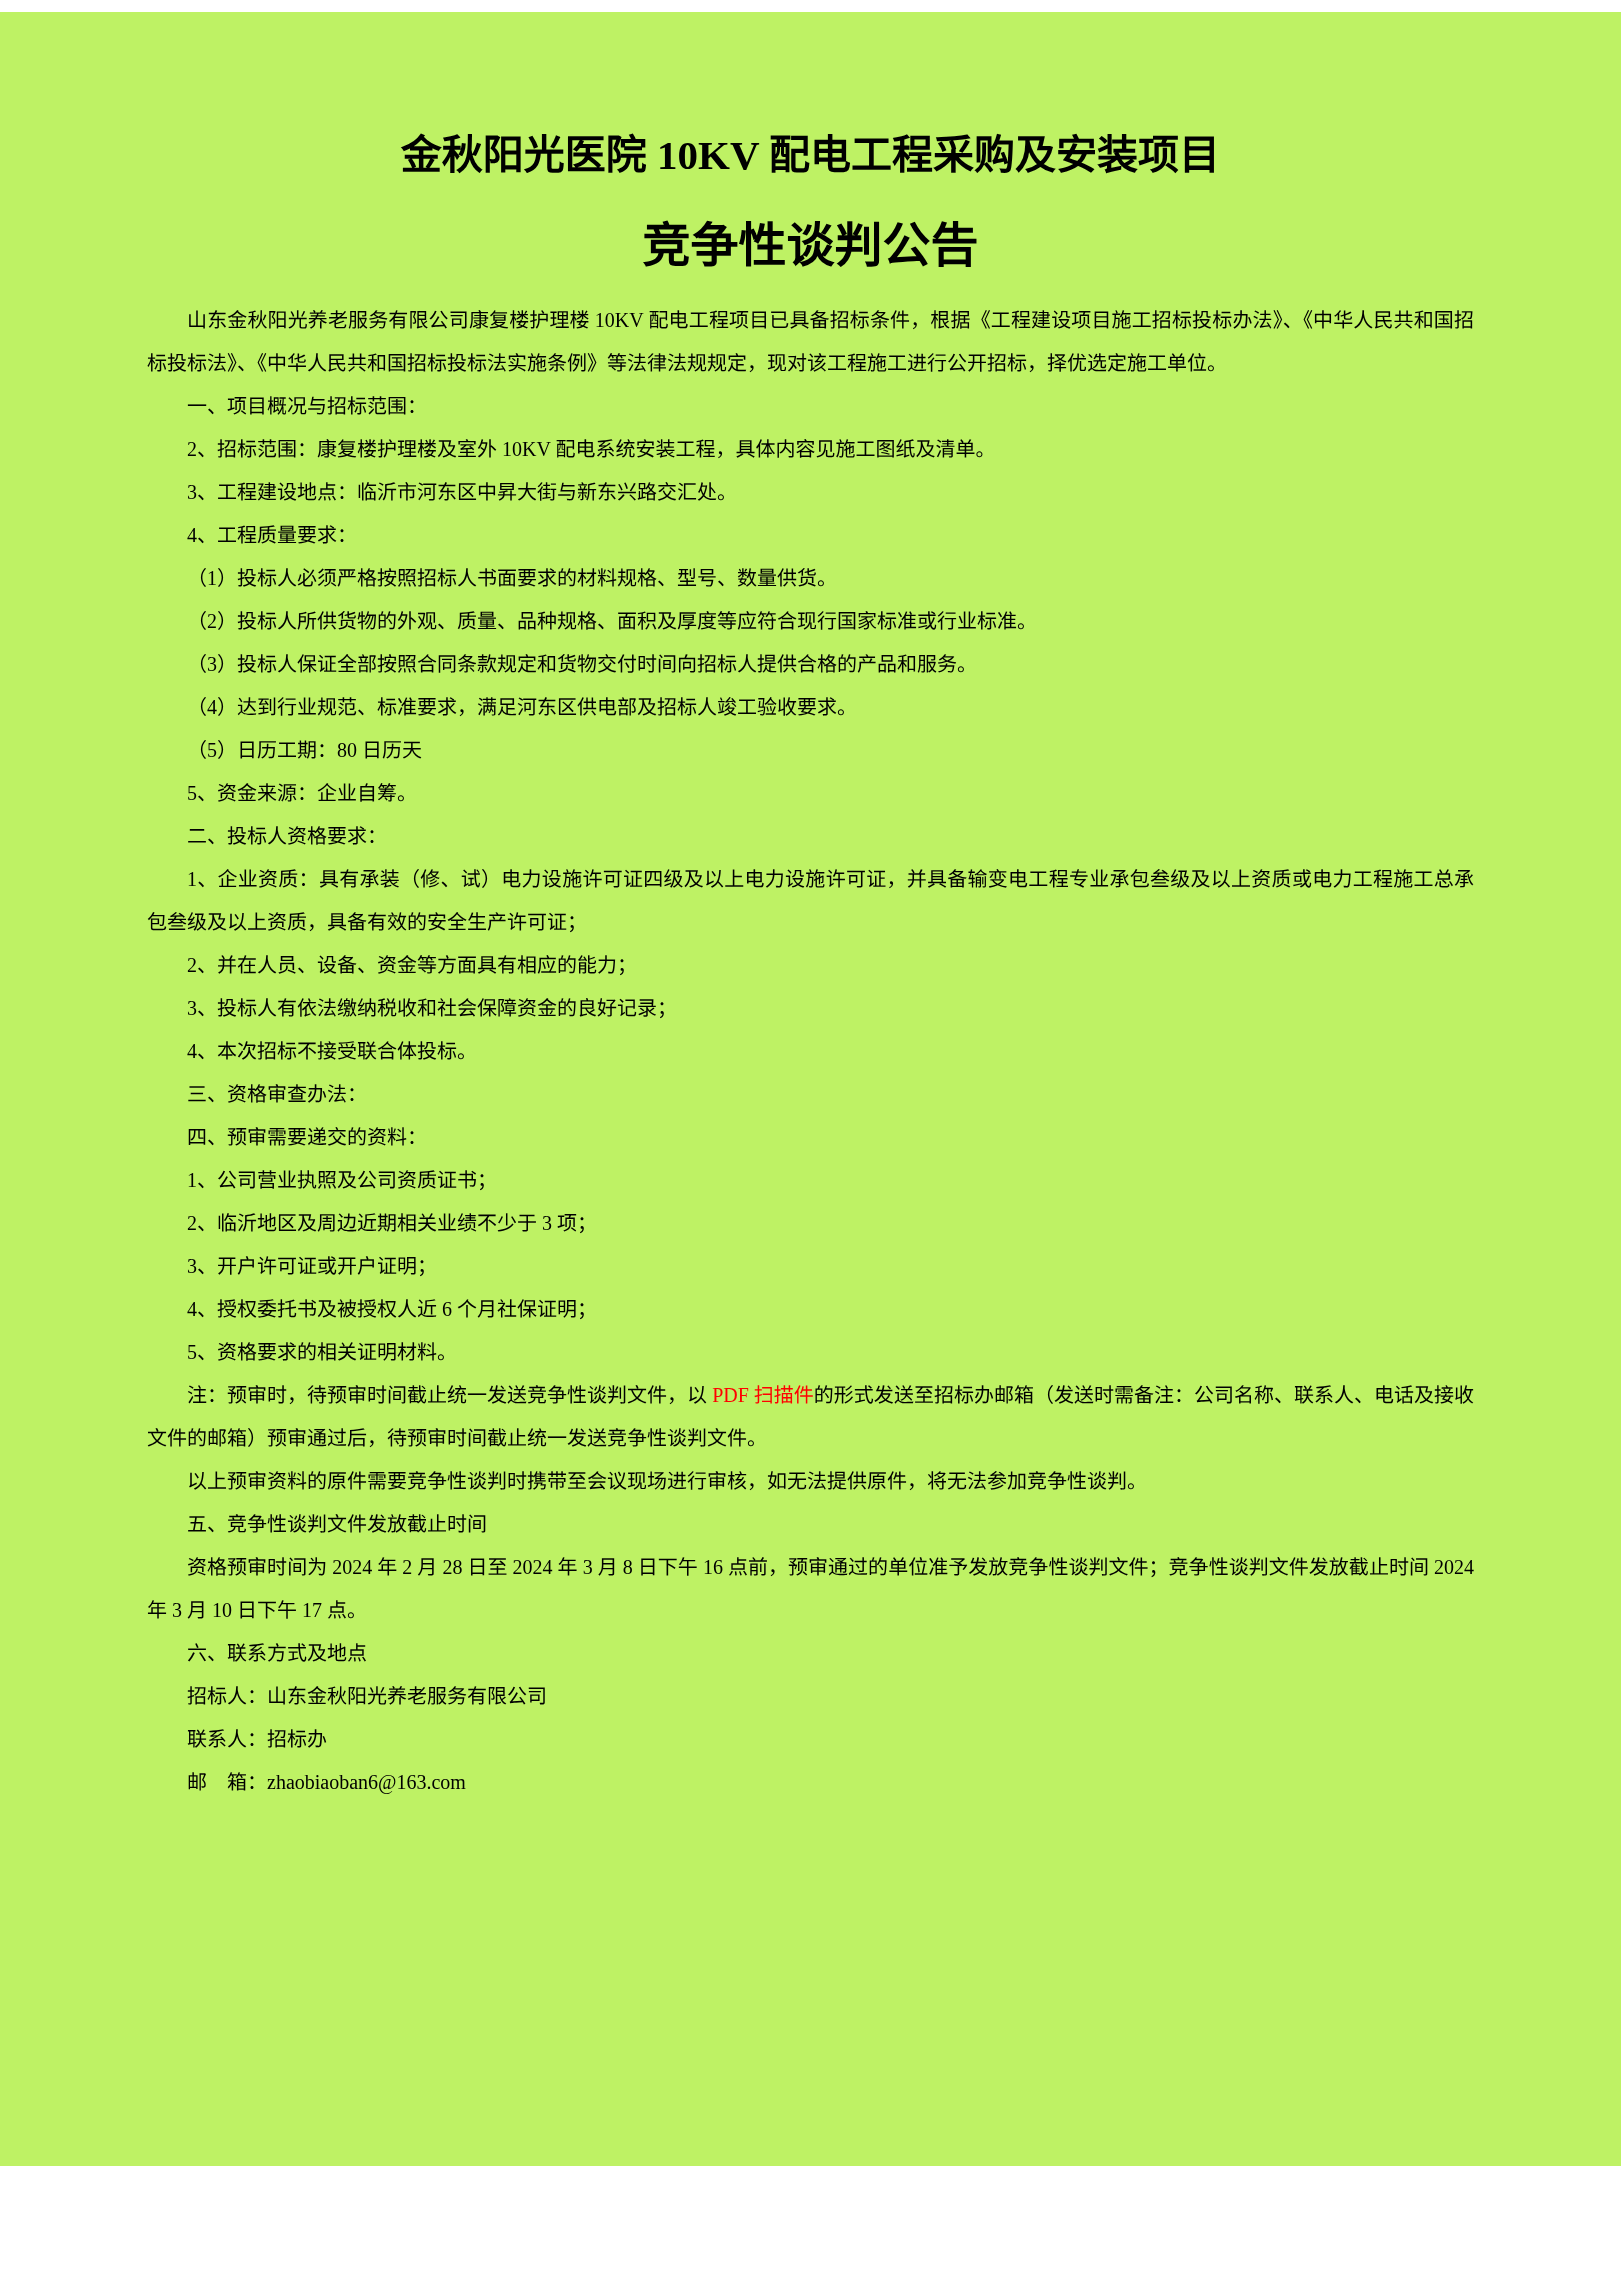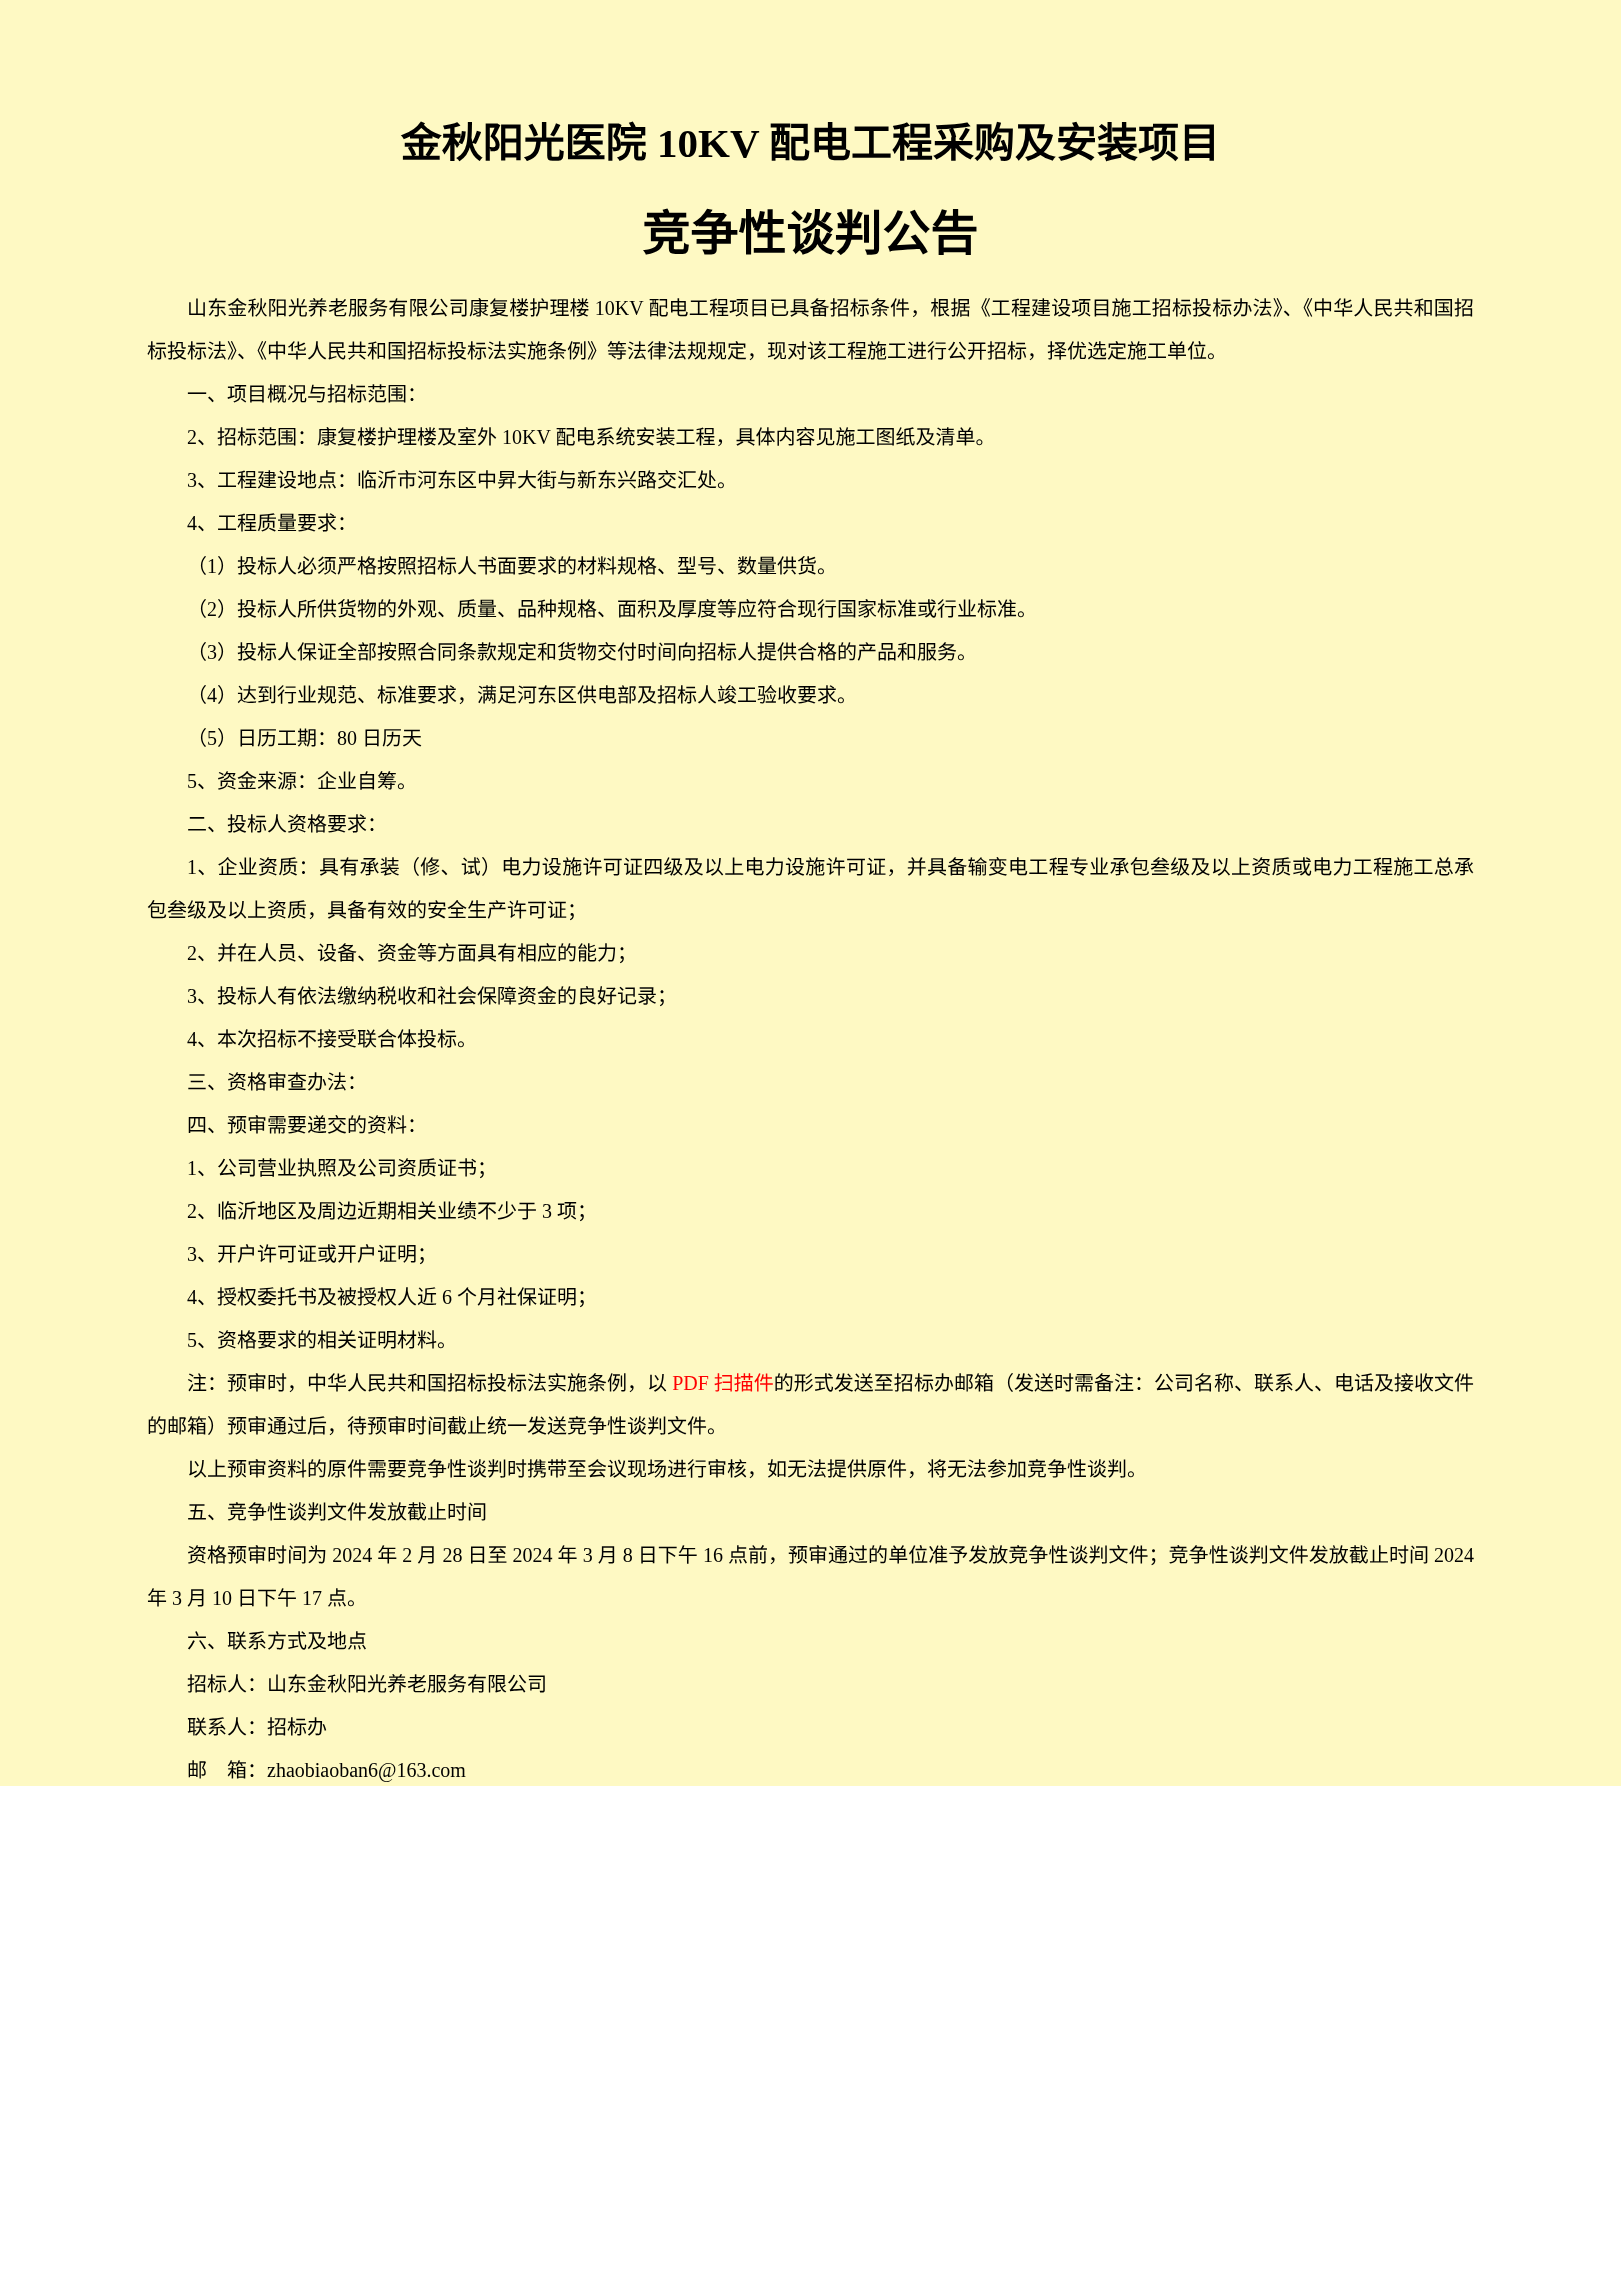--- a/index.html
+++ b/index.html
@@ -3,23 +3,23 @@
 <meta charset="utf-8">
 <style>
   html, body {
     margin: 0;
     padding: 0;
     background: #ffffff;
   }
   .page {
     position: relative;
     width: 1621px;
-    height: 1786px;
-    margin: 0 auto;
-    background: #fef9c3;
+    height: 2154px;
+    margin: 12px auto;
+    background: #bef264;
     box-sizing: border-box;
     padding: 116px 147px 0 147px;
     font-family: "Liberation Serif", "DejaVu Serif", serif;
     color: #000000;
     overflow: hidden;
   }
   .title {
     font-size: 41px;
     line-height: 55px;
     font-weight: 700;
@@ -74,21 +74,21 @@
 
   <p class="para bold">三、资格审查办法：</p>
 
   <p class="para bold">四、预审需要递交的资料：</p>
   <p class="para">1、公司营业执照及公司资质证书；</p>
   <p class="para">2、临沂地区及周边近期相关业绩不少于 3 项；</p>
   <p class="para">3、开户许可证或开户证明；</p>
   <p class="para">4、授权委托书及被授权人近 6 个月社保证明；</p>
   <p class="para">5、资格要求的相关证明材料。</p>
   <p class="para bold">
-    <span>注：预审时，中华人民共和国招标投标法实施条例，以 </span><span class="red">PDF 扫描件</span><span>的形式发送至招标办邮箱（发送时需备注：公司名称、联系人、电话及接收文件的邮箱）预审通过后，待预审时间截止统一发送竞争性谈判文件。</span>
+    <span>注：预审时，待预审时间截止统一发送竞争性谈判文件，以 </span><span class="red">PDF 扫描件</span><span>的形式发送至招标办邮箱（发送时需备注：公司名称、联系人、电话及接收文件的邮箱）预审通过后，待预审时间截止统一发送竞争性谈判文件。</span>
   </p>
   <p class="para bold">以上预审资料的原件需要竞争性谈判时携带至会议现场进行审核，如无法提供原件，将无法参加竞争性谈判。</p>
 
   <p class="para bold">五、竞争性谈判文件发放截止时间</p>
   <p class="para">资格预审时间为 2024 年 2 月 28 日至 2024 年 3 月 8 日下午 16 点前，预审通过的单位准予发放竞争性谈判文件；竞争性谈判文件发放截止时间 2024 年 3 月 10 日下午 17 点。</p>
 
   <p class="para bold">六、联系方式及地点</p>
   <p class="para">招标人：山东金秋阳光养老服务有限公司</p>
   <p class="para">联系人：招标办</p>
   <p class="para">邮　箱：zhaobiaoban6@163.com</p>

